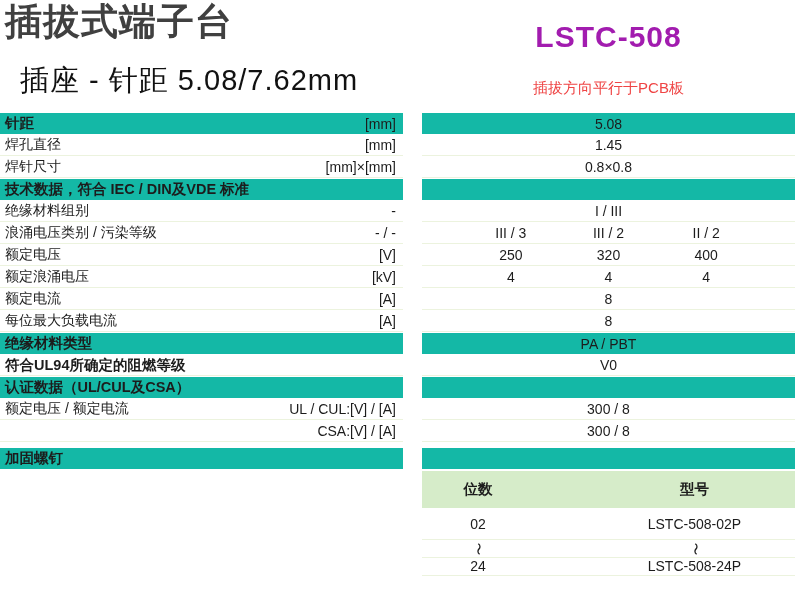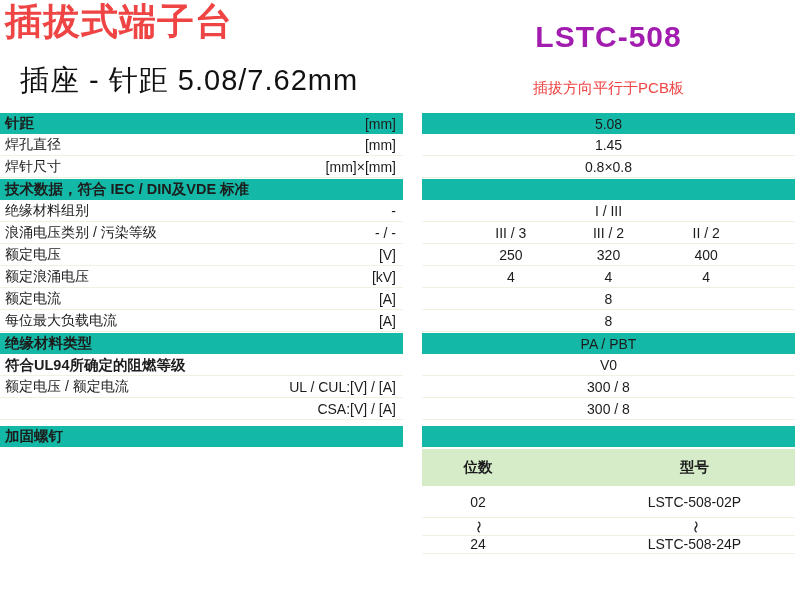--- a/index.html
+++ b/index.html
@@ -5,21 +5,21 @@
   html,body{margin:0;padding:0;}
   body{
     width:800px;height:600px;overflow:hidden;background:#ffffff;
     font-family:"Liberation Sans","DejaVu Sans",sans-serif;
     color:#1c1c1c;
   }
   .page{position:relative;width:800px;height:600px;}
 
   
   .header{position:relative;height:113px;}
-  .title{position:absolute;left:5px;top:0px;font-size:37px;font-weight:700;letter-spacing:1px;line-height:1.2;color:#ef4444;}
+  .title{position:absolute;left:5px;top:0px;font-size:37px;font-weight:700;letter-spacing:1px;line-height:1.2;color:#404040;}
   .subtitle{position:absolute;left:20px;top:61px;font-size:29px;font-weight:400;letter-spacing:1px;color:#111;}
   .model-block{position:absolute;left:422px;top:0;width:373px;text-align:center;}
   .model-number{position:absolute;left:0;top:20px;width:100%;font-size:30px;font-weight:700;letter-spacing:1px;color:#a21caf;}
   .model-note{position:absolute;left:0;top:79px;width:100%;font-size:15px;color:#ef4444;}
 
   
   .spec-table{width:795px;}
   .row{display:grid;grid-template-columns:403px 373px;column-gap:19px;height:21px;margin-bottom:1px;}
   .row .cell-left,.row .cell-right{box-sizing:border-box;height:21px;display:flex;align-items:center;}
   .cell-left{justify-content:space-between;padding:0 7px 0 5px;}
@@ -166,20 +166,27 @@
       </div>
       <div class="row white bold">
         <div class="cell-left">
           <span class="lbl">符合UL94所确定的阻燃等级</span>
           <span class="unit"></span>
         </div>
         <div class="cell-right">
           <span class="val">V0</span>
         </div>
       </div>
+      <div class="row green bold">
+        <div class="cell-left">
+          <span class="lbl">认证数据（UL/CUL及CSA）</span>
+          <span class="unit"></span>
+        </div>
+        <div class="cell-right"></div>
+      </div>
       <div class="row white">
         <div class="cell-left">
           <span class="lbl">额定电压 / 额定电流</span>
           <span class="unit">UL / CUL:[V] / [A]</span>
         </div>
         <div class="cell-right">
           <span class="val">300 / 8</span>
         </div>
       </div>
       <div class="row white">

